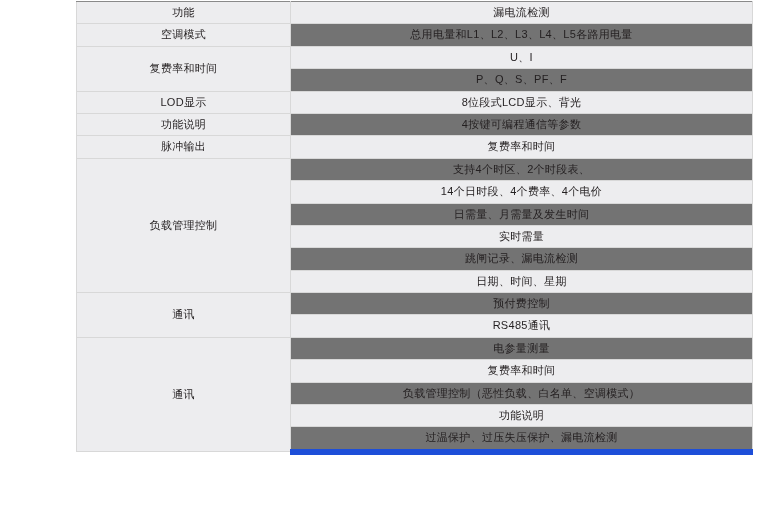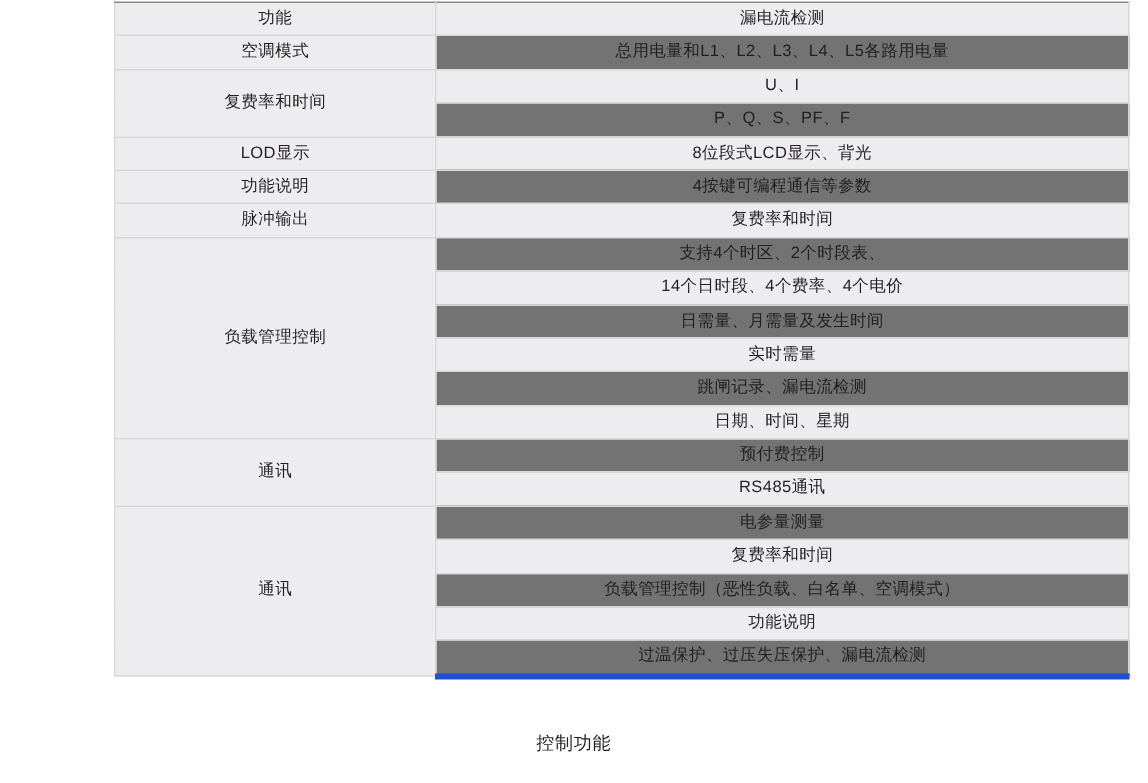--- a/index.html
+++ b/index.html
@@ -50,21 +50,21 @@
   td.shade {
     background: #ededef;
   }
   td.plain {
     background: #737373;
   }
   tr.top-border td {
     border-top: 1px solid #8a8a8a;
   }
   tr.bottom-border td {
-    border-bottom: 4px solid #1d4ed8;
+    border-bottom: 6px solid #1d4ed8;
     margin-left: 32px;
   }
   .caption {
     position: absolute;
     left: 0;
     right: 0;
     top: 487px;
     text-align: center;
     font-size: 12px;
     color: #231f20;
@@ -145,15 +145,14 @@
           <tr>
             <td class="shade">功能说明</td>
           </tr>
           <tr class="bottom-border">
             <td class="plain">过温保护、过压失压保护、漏电流检测</td>
           </tr>
         </tbody>
     </table>
   </div>
 
-  <div class="caption">控制功能</div>
 
 </div>
 
 </body></html>

